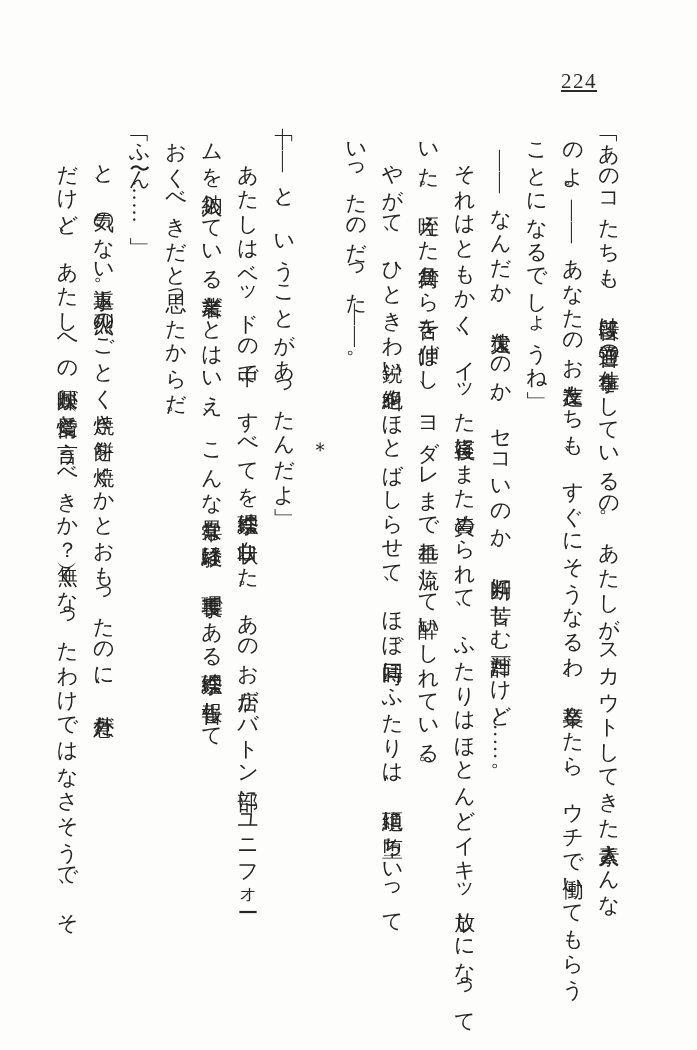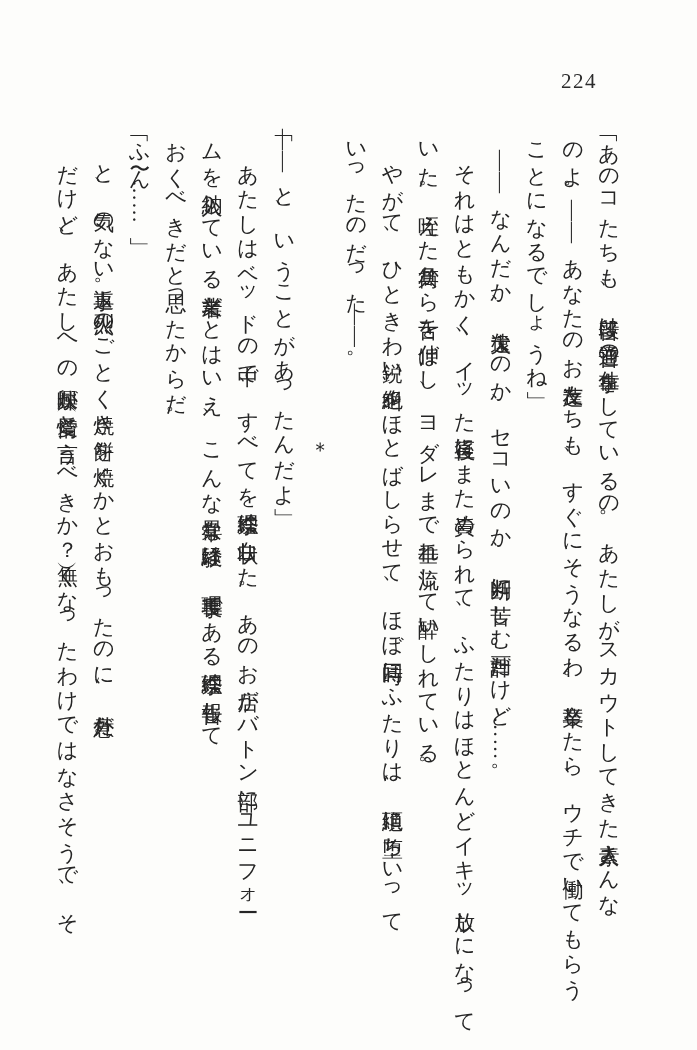--- a/index.html
+++ b/index.html
@@ -17,20 +17,21 @@
     background: #fdfdfb;
     overflow: hidden;
   }
   .page-number {
     position: absolute;
     top: 69px;
     left: 561px;
     font-size: 21px;
     letter-spacing: 1.5px;
     color: #2b2b2b;
+    text-decoration: underline;
   }
   .text-area {
     position: absolute;
     top: 128px;
     right: 70px;
     width: 578px;
     height: 900px;
     writing-mode: vertical-rl;
     text-orientation: mixed;
     color: #252525;

